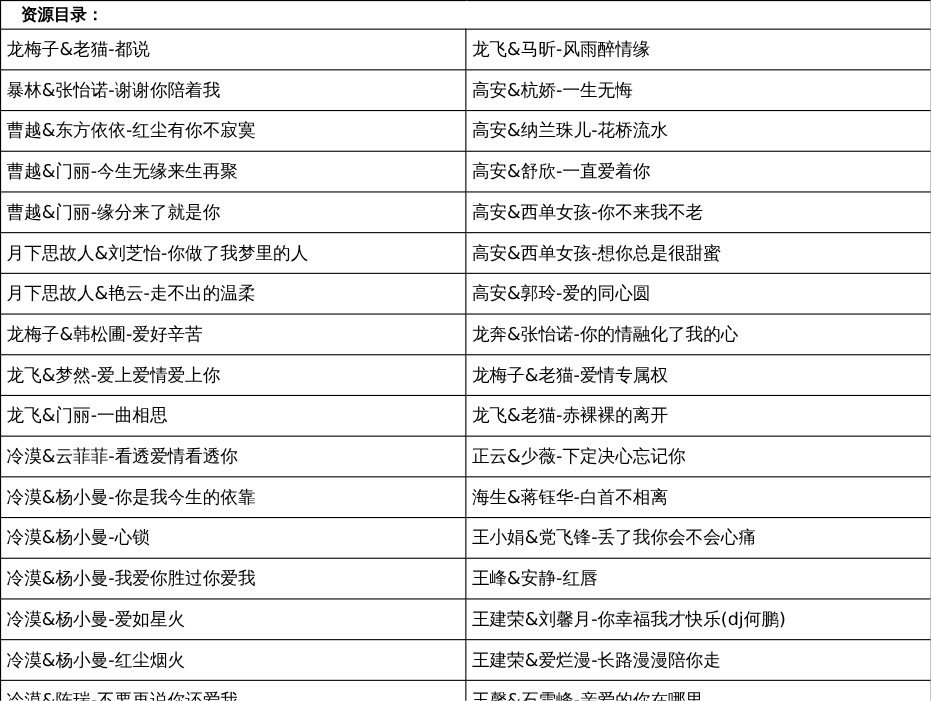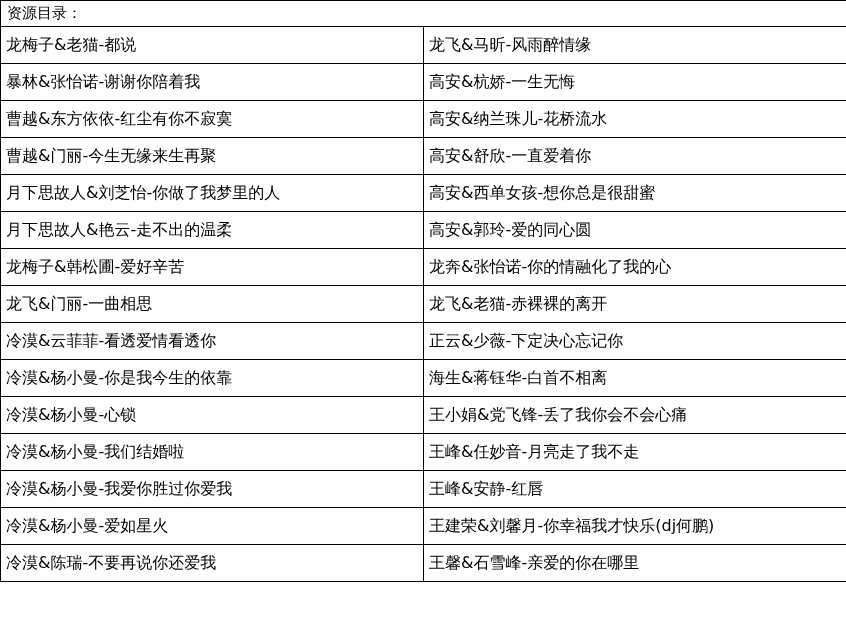--- a/index.html
+++ b/index.html
@@ -32,23 +32,23 @@
     height: 37px;
     box-sizing: border-box;
     vertical-align: middle;
     color: #000000;
     white-space: nowrap;
     overflow: hidden;
   }
   table.catalog th.title-cell {
     text-align: left;
     font-size: 15px;
-    font-weight: normal;
+    font-weight: bold;
     height: 26px;
-    padding-left: 6px;
+    padding-left: 18px;
   }
   .col-left { width: 423px; }
   .col-right { width: 423px; }
 </style>
 </head>
 <body>
 
 <div class="page">
   <table class="catalog">
     <colgroup>
@@ -71,58 +71,66 @@
         </tr>
         <tr>
           <td>曹越&amp;东方依依-红尘有你不寂寞</td>
           <td>高安&amp;纳兰珠儿-花桥流水</td>
         </tr>
         <tr>
           <td>曹越&amp;门丽-今生无缘来生再聚</td>
           <td>高安&amp;舒欣-一直爱着你</td>
         </tr>
         <tr>
+          <td>曹越&amp;门丽-缘分来了就是你</td>
+          <td>高安&amp;西单女孩-你不来我不老</td>
+        </tr>
+        <tr>
           <td>月下思故人&amp;刘芝怡-你做了我梦里的人</td>
           <td>高安&amp;西单女孩-想你总是很甜蜜</td>
         </tr>
         <tr>
           <td>月下思故人&amp;艳云-走不出的温柔</td>
           <td>高安&amp;郭玲-爱的同心圆</td>
         </tr>
         <tr>
           <td>龙梅子&amp;韩松圃-爱好辛苦</td>
           <td>龙奔&amp;张怡诺-你的情融化了我的心</td>
+        </tr>
+        <tr>
+          <td>龙飞&amp;梦然-爱上爱情爱上你</td>
+          <td>龙梅子&amp;老猫-爱情专属权</td>
         </tr>
         <tr>
           <td>龙飞&amp;门丽-一曲相思</td>
           <td>龙飞&amp;老猫-赤裸裸的离开</td>
         </tr>
         <tr>
           <td>冷漠&amp;云菲菲-看透爱情看透你</td>
           <td>正云&amp;少薇-下定决心忘记你</td>
         </tr>
         <tr>
           <td>冷漠&amp;杨小曼-你是我今生的依靠</td>
           <td>海生&amp;蒋钰华-白首不相离</td>
         </tr>
         <tr>
           <td>冷漠&amp;杨小曼-心锁</td>
           <td>王小娟&amp;党飞锋-丢了我你会不会心痛</td>
         </tr>
         <tr>
-          <td>冷漠&amp;杨小曼-我们结婚啦</td>
-          <td>王峰&amp;任妙音-月亮走了我不走</td>
-        </tr>
-        <tr>
           <td>冷漠&amp;杨小曼-我爱你胜过你爱我</td>
           <td>王峰&amp;安静-红唇</td>
         </tr>
         <tr>
           <td>冷漠&amp;杨小曼-爱如星火</td>
           <td>王建荣&amp;刘馨月-你幸福我才快乐(dj何鹏)</td>
+        </tr>
+        <tr>
+          <td>冷漠&amp;杨小曼-红尘烟火</td>
+          <td>王建荣&amp;爱烂漫-长路漫漫陪你走</td>
         </tr>
         <tr>
           <td>冷漠&amp;陈瑞-不要再说你还爱我</td>
           <td>王馨&amp;石雪峰-亲爱的你在哪里</td>
         </tr>
       </tbody>
   </table>
 </div>
 
 </body></html>

